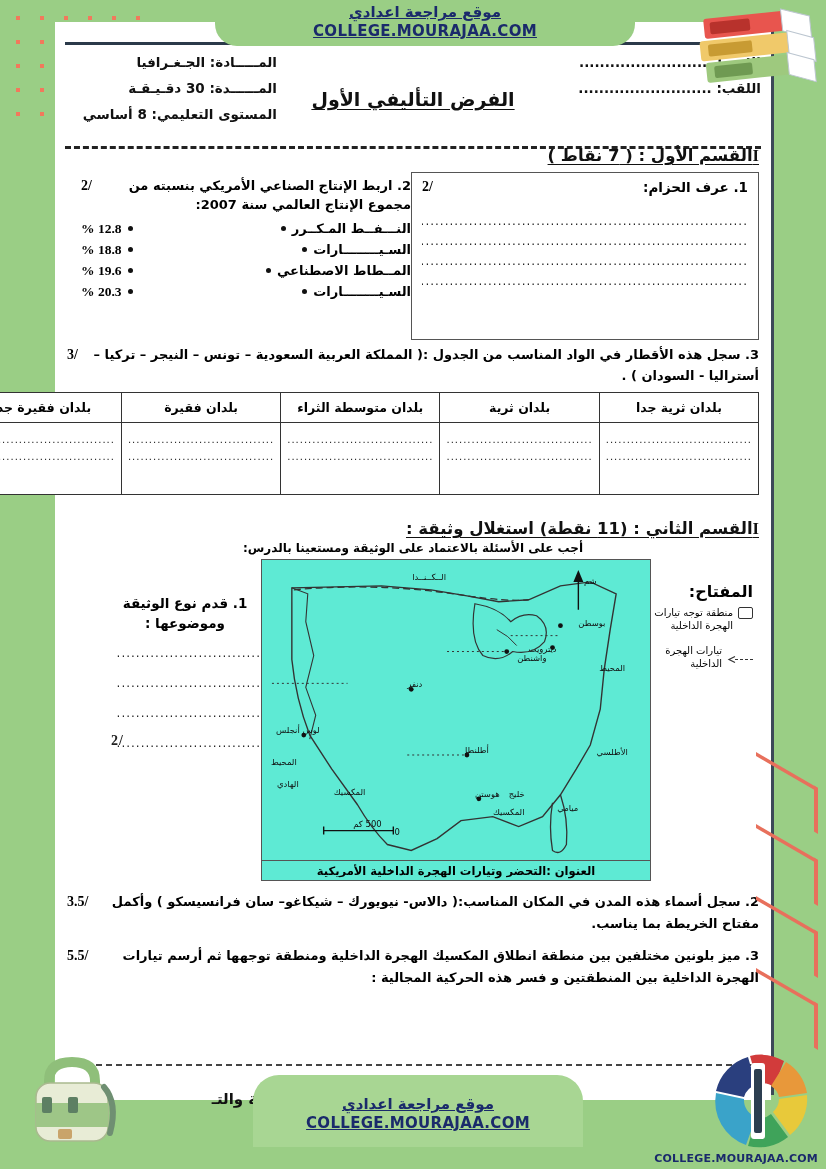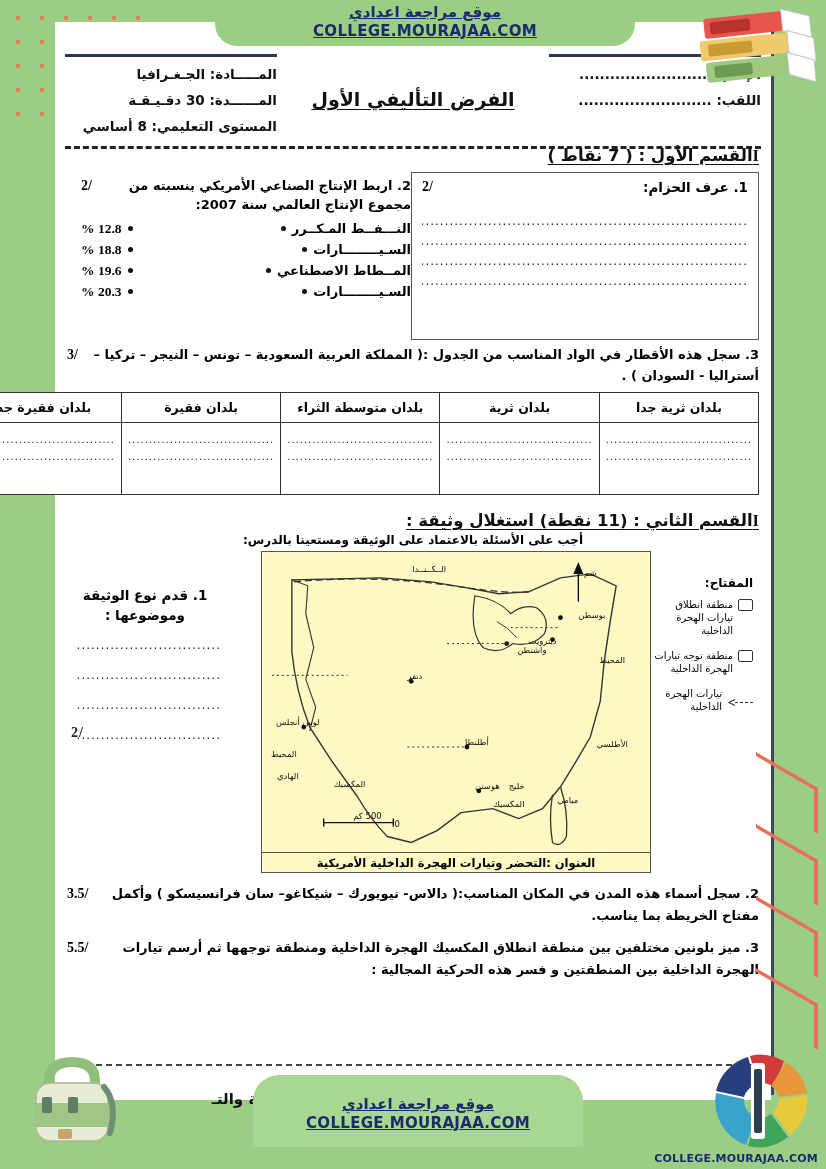--- a/index.html
+++ b/index.html
@@ -45,21 +45,21 @@
     position:absolute; left:215px; top:0px; width:420px; height:46px;
     background:#9ace85; z-index:7; border-radius:0 0 22px 22px;
     text-align:center; padding-top:3px;
   }
   .site-ar { color:#1a2a6b; font-size:15px; font-weight:bold; text-decoration:underline; line-height:19px;}
   .site-url { color:#1a2a6b; font-size:15px; font-weight:bold; text-decoration:underline; letter-spacing:.3px; line-height:19px;}
 
   
   .hdr { position:absolute; left:0; top:18px; width:716px; height:104px; z-index:5; }
   .hdr-left, .hdr-right {
-    position:absolute; top:14px;
+    position:absolute; top:2px;
     border-top:3px solid #2b3a4a;
     padding-top:4px;
   }
   .hdr-right { right:10px; width:212px; }     
   .hdr-left  { left:10px;  width:212px; }     
   .fld { font-size:13.5px; font-weight:bold; color:#111; line-height:26px; white-space:nowrap; }
   .fld .dotted { letter-spacing:0px; font-weight:bold; }
   .hdr-title {
     position:absolute; left:50%; transform:translateX(-50%); top:48px;
     font-size:19px; font-weight:bold; color:#111; text-decoration:underline;
@@ -120,31 +120,31 @@
   
   .s2-instr { font-size:12px; font-weight:bold; text-align:center; padding:2px 12px 0 12px; }
 
   .doc-area { display:flex; direction:rtl; padding:4px 12px 0 12px; }
 
   .q-left { width:152px; padding-top:34px; }
   .q-left .stem { font-size:13.5px; font-weight:bold; line-height:20px; text-align:center; }
   .q-left .dotline { margin-top:10px; }
 
   
-  .map-wrap { border:1px solid #555; width:390px; height:322px; position:relative; background:#fef9c3;margin-left:40px; }
+  .map-wrap { border:1px solid #555; width:390px; height:322px; position:relative; background:#5eead4; }
   .map-caption {
     position:absolute; bottom:0; left:0; right:0; height:20px;
     border-top:1px solid #555; font-size:11.5px; font-weight:bold;
     text-align:center; line-height:20px;
   }
   .map-svg { position:absolute; inset:0; }
 
   
   .legend { width:108px; padding:26px 6px 0 2px; font-size:10px; line-height:13px; text-align:right; }
-  .legend .ltitle { font-size:12px; font-weight:bold; margin-bottom:8px; }
+  .legend .ltitle { font-size:16px; font-weight:bold; margin-bottom:8px; }
   .leg-item { margin-bottom:12px; display:flex; gap:5px; justify-content:flex-start; direction:rtl;}
   .leg-box { width:15px; height:12px; border:1.2px solid #333; border-radius:2px; flex:0 0 auto; margin-top:1px;}
   .leg-arrow { width:26px; flex:0 0 auto; margin-top:5px; }
 
   .q-bottom { padding:10px 12px 0 12px; }
   .q-bottom .stem { font-size:13px; font-weight:bold; line-height:22px; text-align:right; }
   .q-bottom .mark { float:left; }
 
   
   .cutoff {
@@ -324,33 +324,29 @@
           <td>...................................
 ...................................</td>
           <td>...................................
 ...................................</td>
           <td>...................................
 ...................................</td>
         </tr>
       </tbody>
     </table>
 
-    <div class="sec-title" style="margin-top:16px">
+    <div class="sec-title" style="margin-top:24px">
       <span class="rom">I</span><span>القسم الثاني : (11 نقطة) استغلال وثيقة :</span>
     </div>
     <div class="s2-instr">أجب على الأسئلة بالاعتماد على الوثيقة ومستعينا بالدرس:</div>
 
     <div class="doc-area">
 
       <div class="legend">
         <div class="ltitle">المفتاح:</div>
-        <div class="leg-item">
-          <span class="leg-box"></span>
-          <span>منطقة انطلاق تيارات الهجرة الداخلية</span>
-        </div>
         <div class="leg-item">
           <span class="leg-box"></span>
           <span>منطقة توجه تيارات الهجرة الداخلية</span>
         </div>
         <div class="leg-item">
           <svg class="leg-arrow" viewBox="0 0 26 8">
             <path d="M26 4 L6 4" stroke="#333" stroke-width="1.2" stroke-dasharray="3 2"></path>
             <path d="M8 1 L2 4 L8 7" fill="none" stroke="#333" stroke-width="1.2"></path>
           </svg>
           <span>تيارات الهجرة الداخلية</span>

